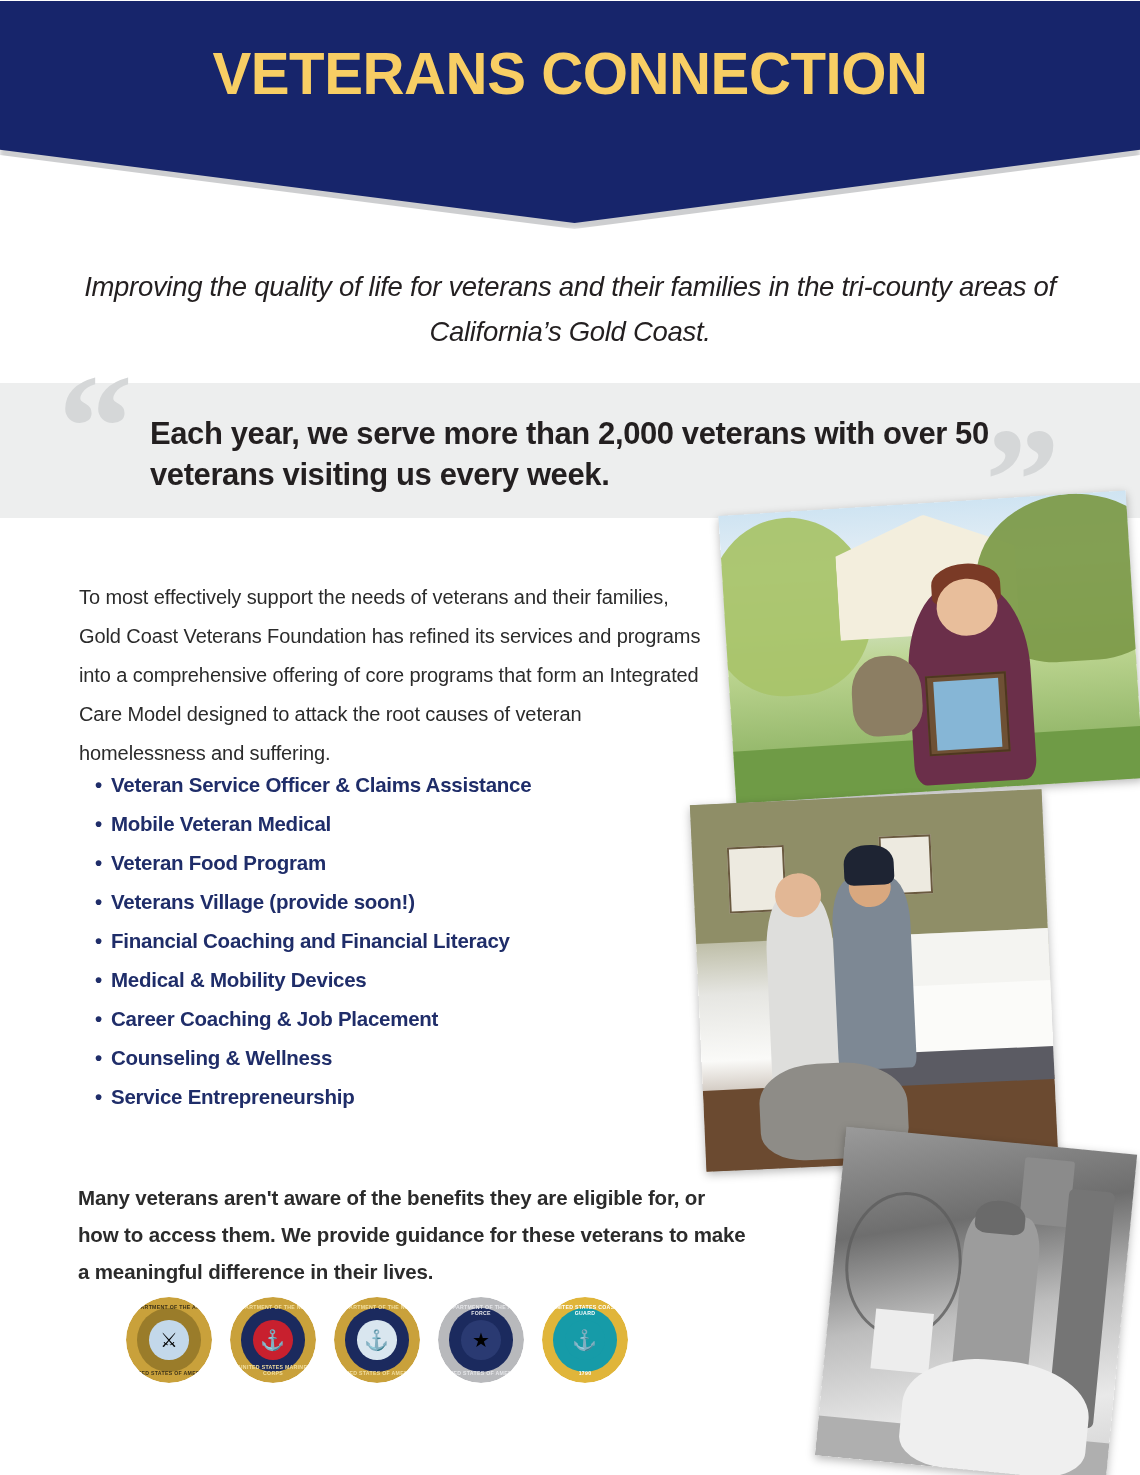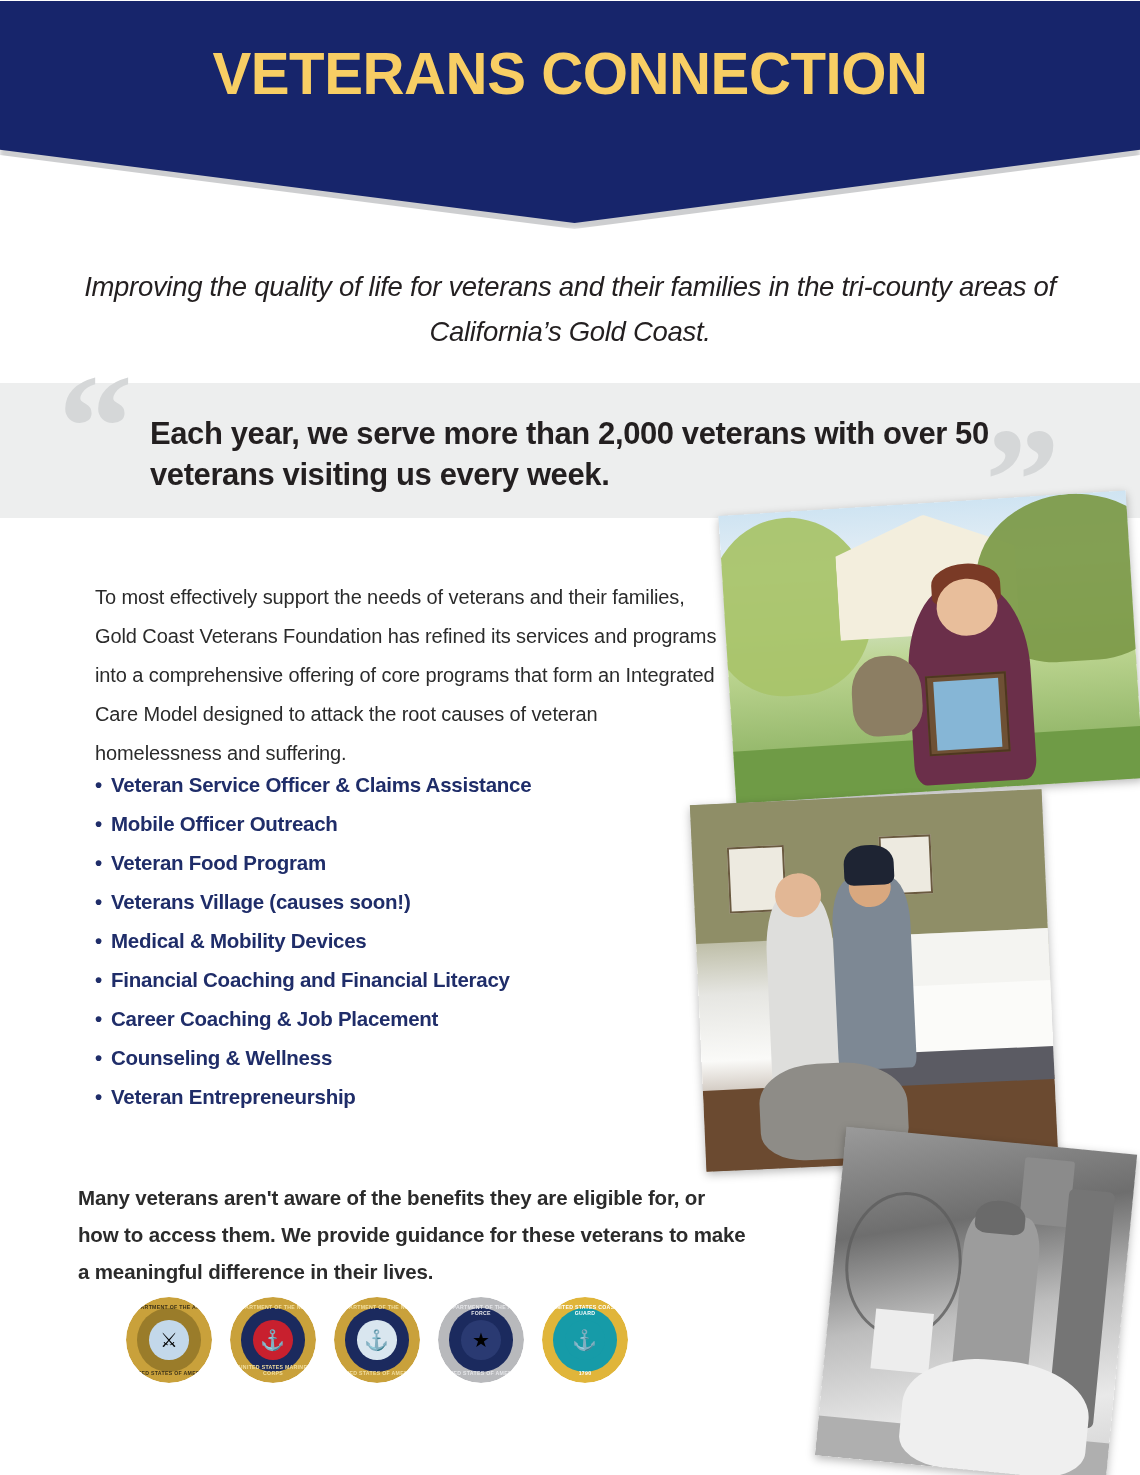--- a/index.html
+++ b/index.html
@@ -112,21 +112,21 @@
     font-size: 31px;
     font-weight: bold;
     color: #231F20;
     line-height: 1.33;
     letter-spacing: -0.4px;
   }
 
   
   .body-para {
     position: absolute;
-    left: 95px; top: 578px;
+    left: 79px; top: 578px;
     width: 625px;
     font-size: 20px;
     color: #2B2B2B;
     line-height: 1.95;
     letter-spacing: -0.1px;
   }
 
   .program-list {
     position: absolute;
     left: 95px; top: 775px;
@@ -308,28 +308,28 @@
 
 <div class="quote-band"></div>
 <div class="quote-open">“</div>
 <div class="quote-text">Each year, we serve more than 2,000 veterans with over 50 veterans visiting us every week.</div>
 <div class="quote-close">”</div>
 
 <div class="body-para">To most effectively support the needs of veterans and their families, Gold Coast Veterans Foundation has refined its services and programs into a comprehensive offering of core programs that form an Integrated Care Model designed to attack the root causes of veteran homelessness and suffering.</div>
 
 <ul class="program-list">
   <li><span class="bullet">•</span><span>Veteran Service Officer &amp; Claims Assistance</span></li>
-  <li><span class="bullet">•</span><span>Mobile Officer Outreach</span></li>
+  <li><span class="bullet">•</span><span>Mobile Veteran Medical</span></li>
   <li><span class="bullet">•</span><span>Veteran Food Program</span></li>
-  <li><span class="bullet">•</span><span>Veterans Village (causes soon!)</span></li>
+  <li><span class="bullet">•</span><span>Veterans Village (provide soon!)</span></li>
+  <li><span class="bullet">•</span><span>Financial Coaching and Financial Literacy</span></li>
   <li><span class="bullet">•</span><span>Medical &amp; Mobility Devices</span></li>
-  <li><span class="bullet">•</span><span>Financial Coaching and Financial Literacy</span></li>
   <li><span class="bullet">•</span><span>Career Coaching &amp; Job Placement</span></li>
   <li><span class="bullet">•</span><span>Counseling &amp; Wellness</span></li>
-  <li><span class="bullet">•</span><span>Veteran Entrepreneurship</span></li>
+  <li><span class="bullet">•</span><span>Service Entrepreneurship</span></li>
 </ul>
 
 <div class="closing-para">Many veterans aren't aware of the benefits they are eligible for, or how to access them. We provide guidance for these veterans to make a meaningful difference in their lives.</div>
 
 <div class="seals">
   <div class="seal seal-army">
     <div class="ring-outer"></div>
     <div class="ring-inner"></div>
     <div class="core"></div>
     <div class="emblem">⚔</div>

